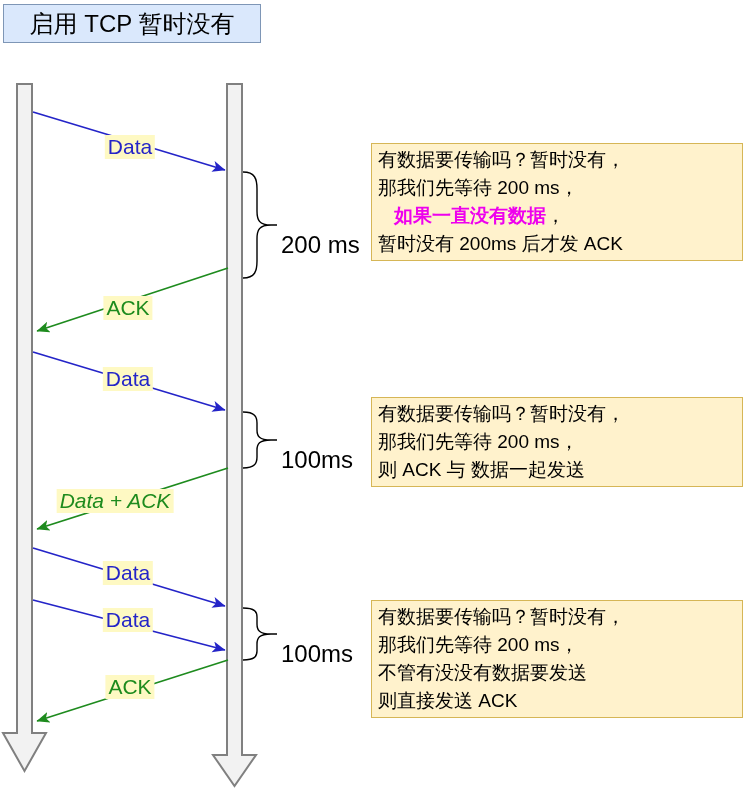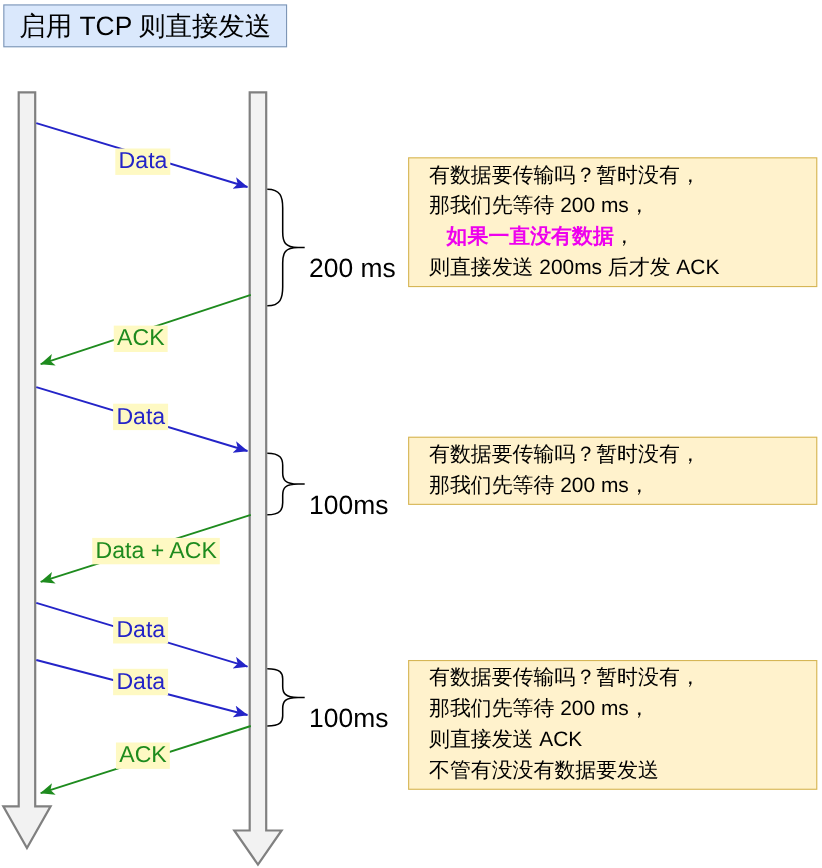--- a/index.html
+++ b/index.html
@@ -30,21 +30,21 @@
   .msg-label.green { color:#1E8B1E; }
 
   .brace-label {
     position:absolute; transform:translateY(-50%);
     font-size:24px; color:#000; white-space:nowrap;margin-top:20px;
   }
 
   .note {
     position:absolute; width:372px; box-sizing:border-box;
     background:#FFF2CC; border:1.5px solid #D6B656;
-    padding:2px 18px; font-size:19px; line-height:28px; color:#000;
+    padding:2px 6px; font-size:19px; line-height:28px; color:#000;
   }
   .note-line { white-space:nowrap; }
   .hl { color:#EE00EE; font-weight:bold;margin-left:16px; }
 </style>
 </head>
 <body>
 
 <div class="canvas">
 
   <svg class="diagram" width="747" height="789" viewBox="0 0 747 789">
@@ -70,47 +70,48 @@
 
     <path class="brace" d="M243,172 C255,172 257,179 257,189 L257,211 C257,220 259,225 271,225 L277,225
              M243,278 C255,278 257,271 257,261 L257,239 C257,230 259,225 271,225"></path>
     <path class="brace" d="M243,412 C255,412 257,417 257,423 L257,430 C257,436 259,440 271,440 L277,440
              M243,468 C255,468 257,463 257,457 L257,450 C257,444 259,440 271,440"></path>
     <path class="brace" d="M243,608 C255,608 257,612 257,617 L257,624 C257,630 259,634 271,634 L277,634
              M243,660 C255,660 257,656 257,651 L257,644 C257,638 259,634 271,634"></path>
   </svg>
 
   <div class="title-box">
-    <span>启用 TCP 则直接发送</span>
+    <span>启用 TCP 暂时没有</span>
   </div>
 
   <span class="msg-label blue" style="left:130px; top:147px;">Data</span>
   <span class="msg-label green" style="left:128px; top:308px;">ACK</span>
   <span class="msg-label blue" style="left:128px; top:379px;">Data</span>
-  <span class="msg-label green" style="left:142px; top:501px;">Data + ACK</span>
+  <span class="msg-label green" style="left:115px; top:501px;font-style:italic;">Data + ACK</span>
   <span class="msg-label blue" style="left:128px; top:573px;">Data</span>
   <span class="msg-label blue" style="left:128px; top:620px;">Data</span>
   <span class="msg-label green" style="left:130px; top:687px;">ACK</span>
 
   <span class="brace-label" style="left:281px; top:225px;">200 ms</span>
   <span class="brace-label" style="left:281px; top:440px;">100ms</span>
   <span class="brace-label" style="left:281px; top:634px;">100ms</span>
 
   <div class="note" style="left:371px; top:143px;">
     <div class="note-line">有数据要传输吗？暂时没有，</div>
     <div class="note-line">那我们先等待 200 ms，</div>
     <div class="note-line"><span class="hl">如果一直没有数据</span><span>，</span></div>
-    <div class="note-line">则直接发送 200ms 后才发 ACK</div>
+    <div class="note-line">暂时没有 200ms 后才发 ACK</div>
   </div>
 
   <div class="note" style="left:371px; top:397px;">
     <div class="note-line">有数据要传输吗？暂时没有，</div>
     <div class="note-line">那我们先等待 200 ms，</div>
+    <div class="note-line">则 ACK 与 数据一起发送</div>
   </div>
 
   <div class="note" style="left:371px; top:600px;">
     <div class="note-line">有数据要传输吗？暂时没有，</div>
     <div class="note-line">那我们先等待 200 ms，</div>
+    <div class="note-line">不管有没没有数据要发送</div>
     <div class="note-line">则直接发送 ACK</div>
-    <div class="note-line">不管有没没有数据要发送</div>
   </div>
 
 </div>
 
 </body></html>

